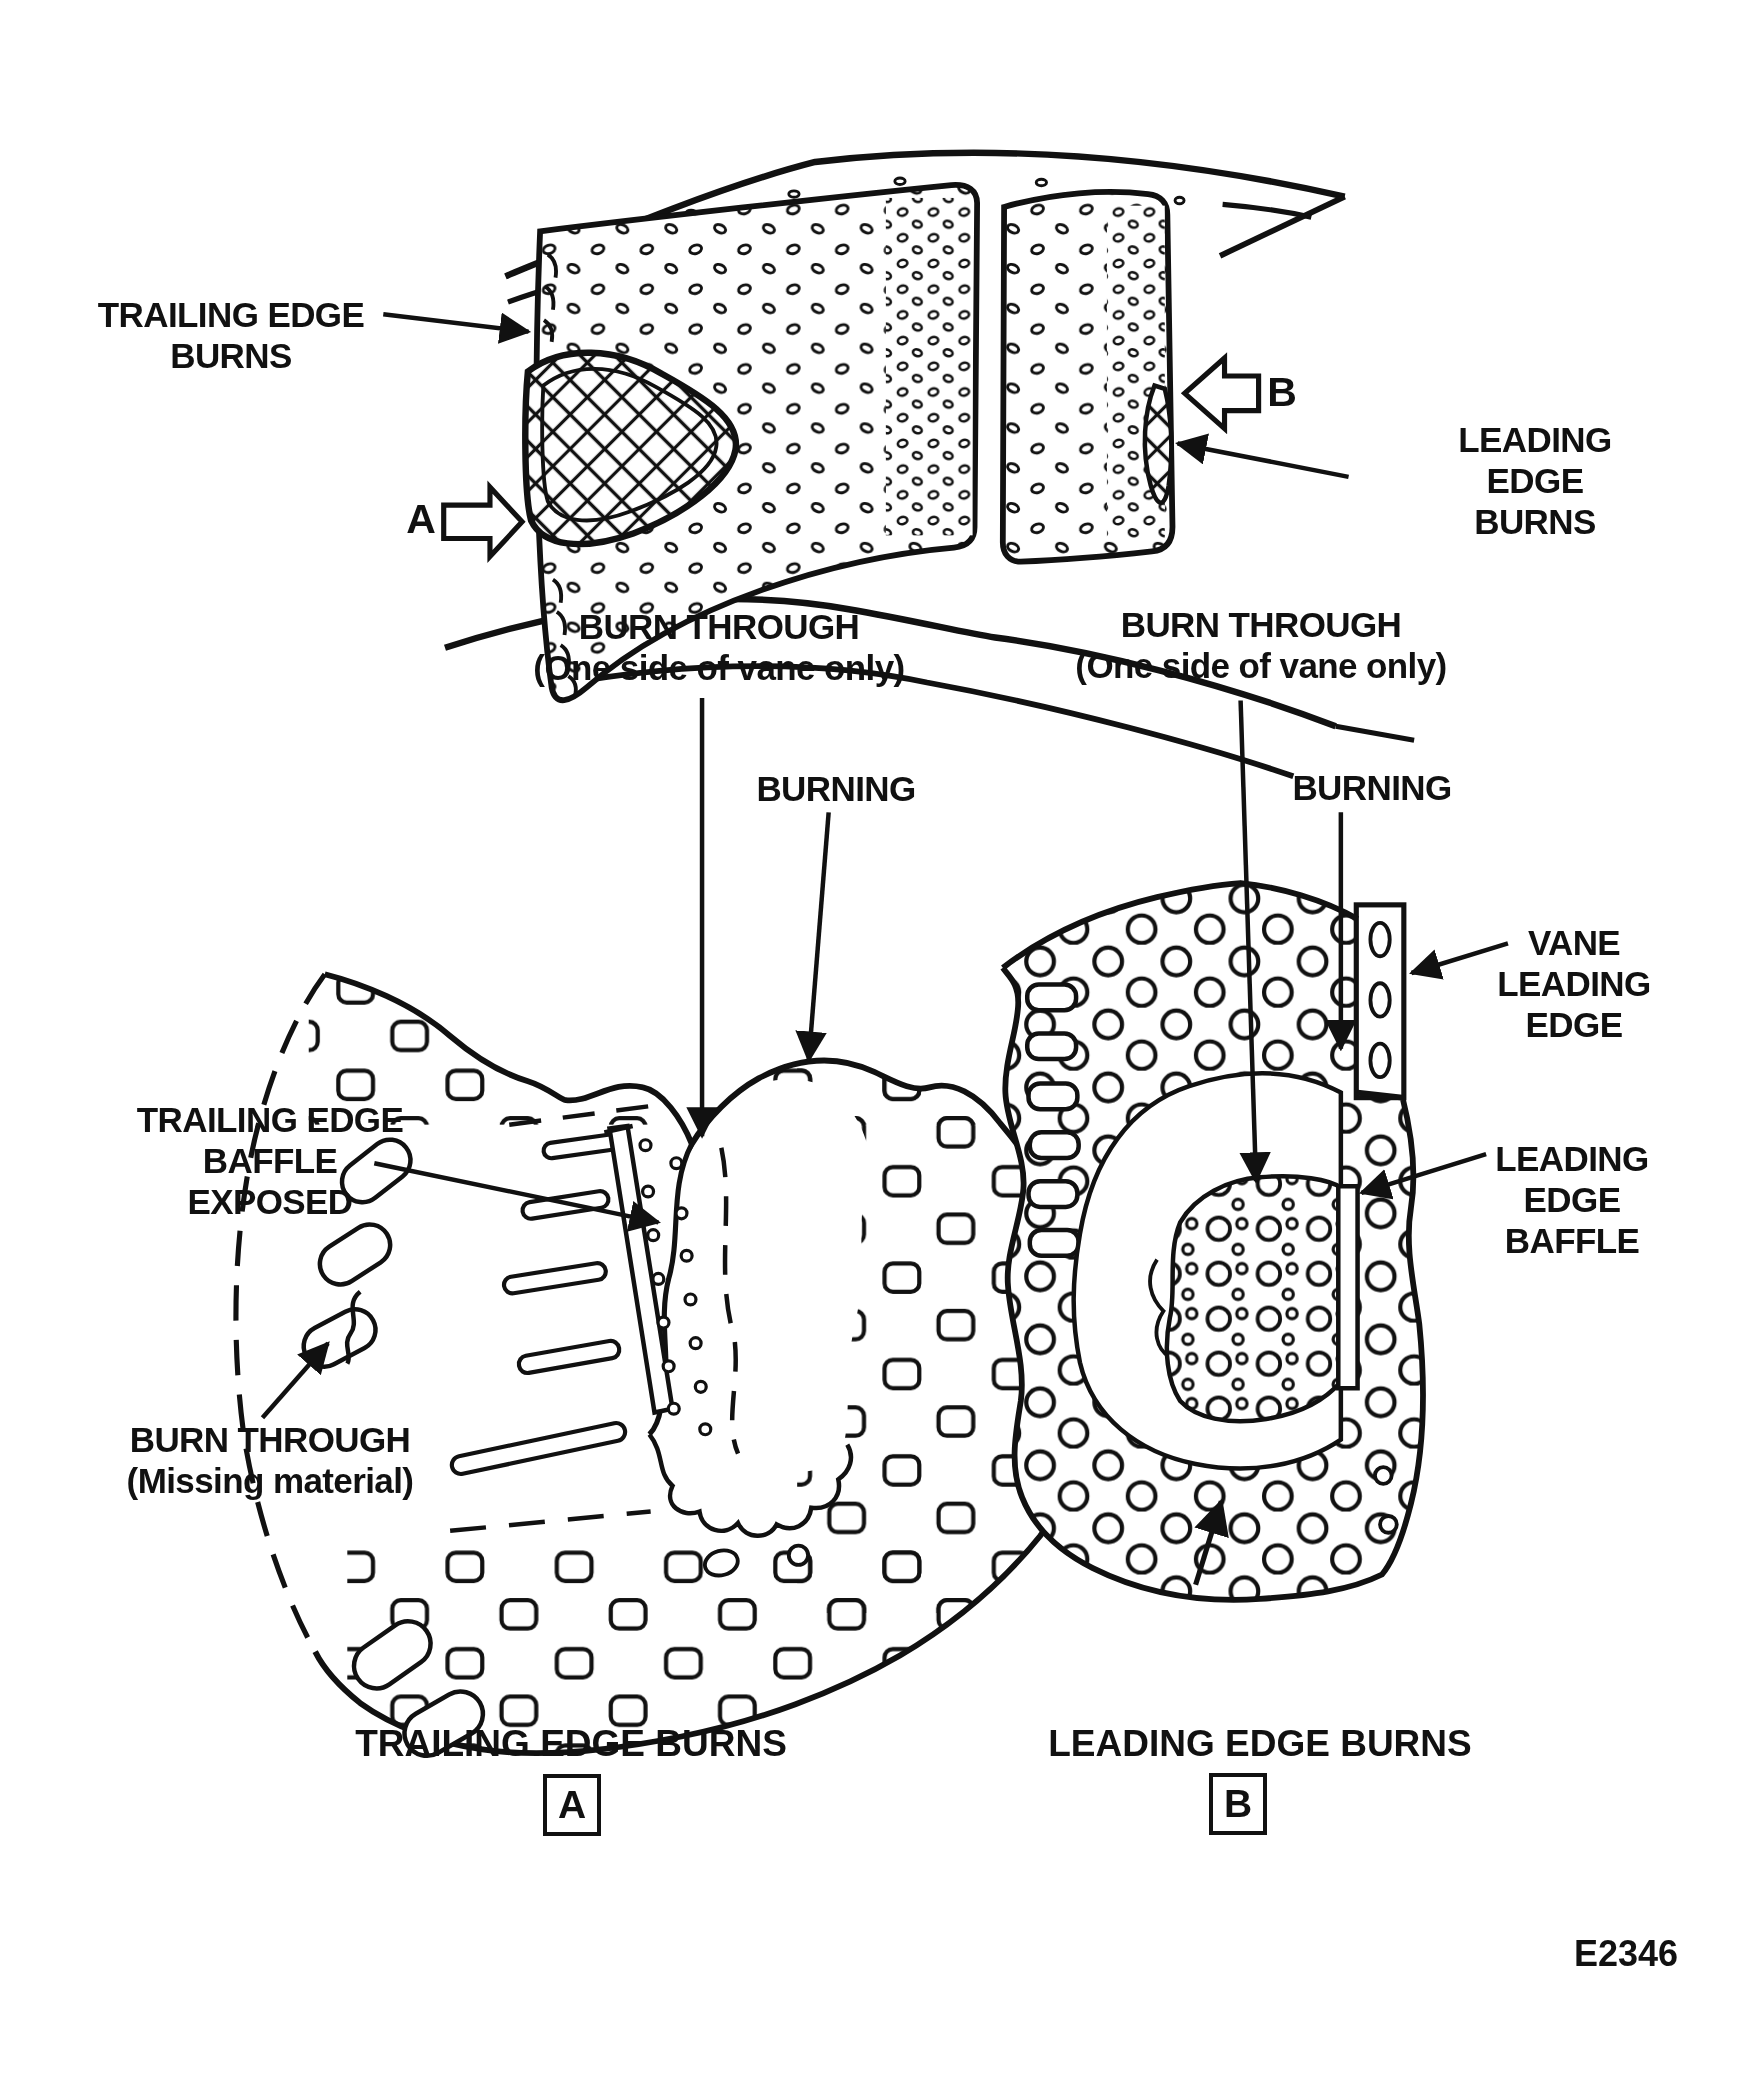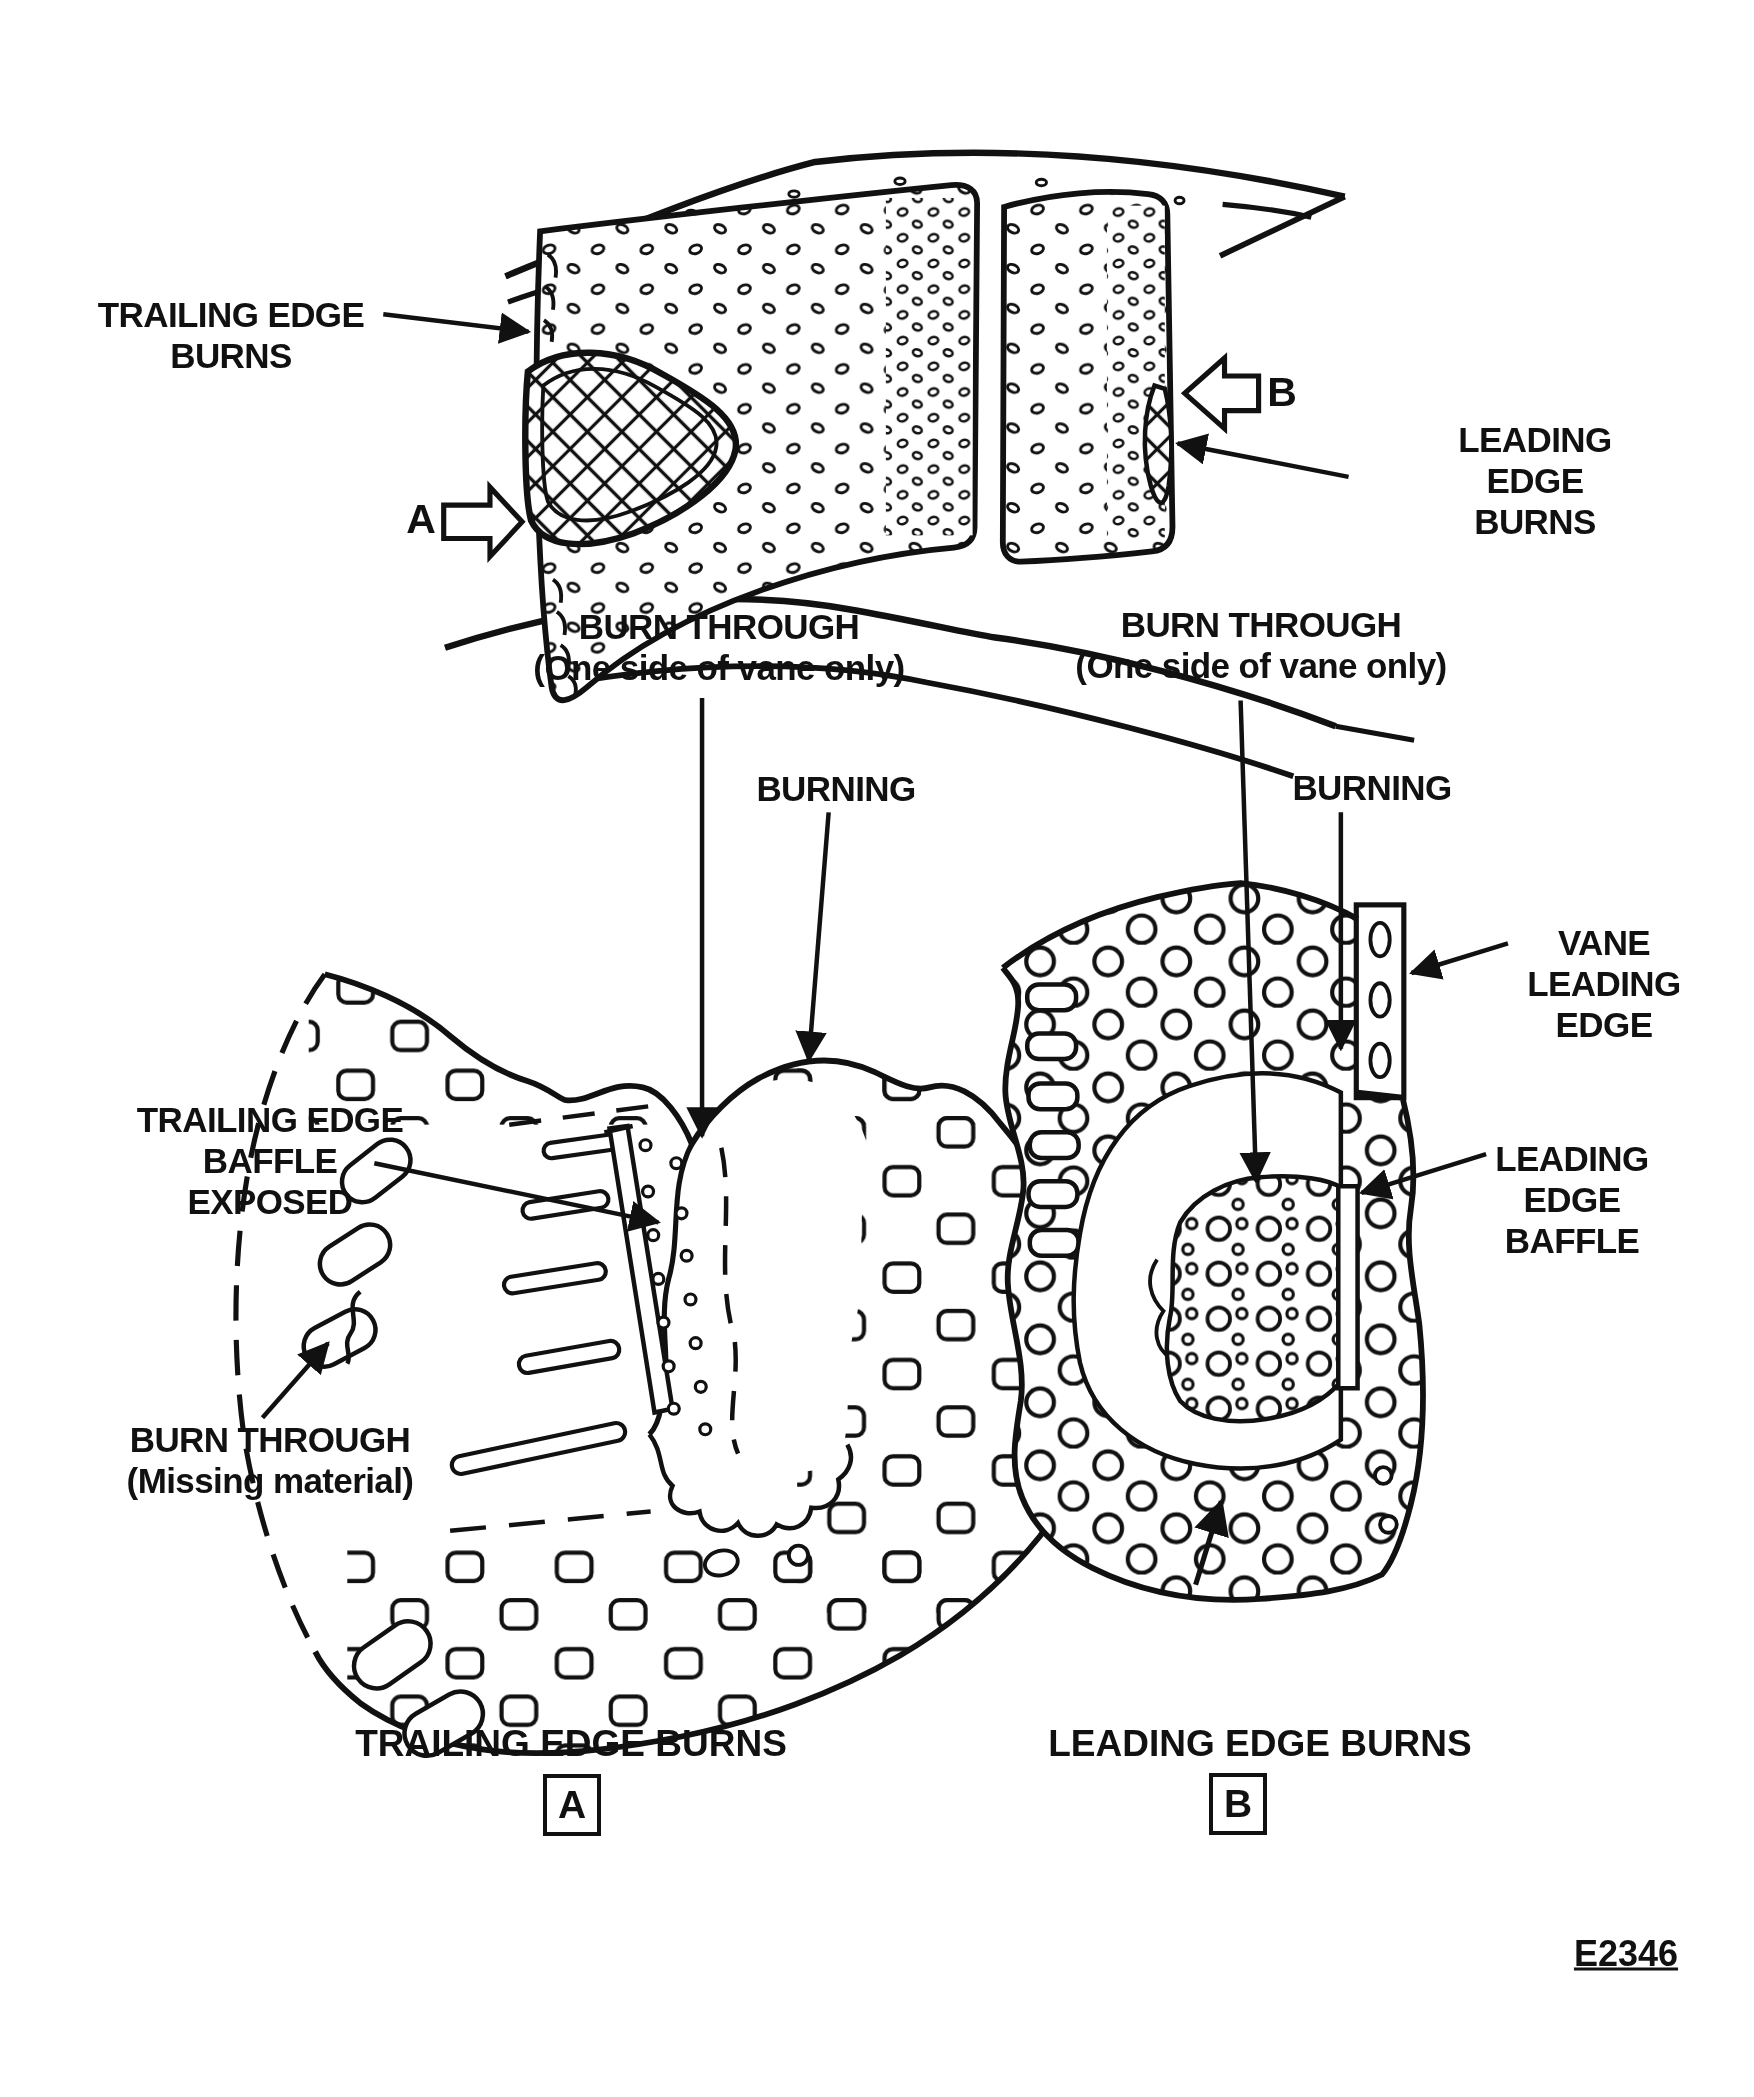--- a/index.html
+++ b/index.html
@@ -249,27 +249,27 @@
 <div class="lbl" style="left:270px;top:1460px;">BURN THROUGH
 (Missing material)</div>
 <div class="lbl cap" style="left:571px;top:1743px;">TRAILING EDGE BURNS</div>
 <div class="mbox" style="left:572px;top:1805px;">
       <span>A</span>
     </div>
 
 <div class="lbl" style="left:1261px;top:645px;">BURN THROUGH
 (One side of vane only)</div>
 <div class="lbl" style="left:1372px;top:787px;">BURNING</div>
-<div class="lbl" style="left:1574px;top:983px;margin-left:30px;">VANE
+<div class="lbl" style="left:1574px;top:983px;">VANE
 LEADING
 EDGE</div>
 <div class="lbl" style="left:1572px;top:1199px;">LEADING
 EDGE
 BAFFLE</div>
 <div class="lbl cap" style="left:1260px;top:1743px;">LEADING EDGE BURNS</div>
 <div class="mbox" style="left:1238px;top:1804px;">
       <span>B</span>
     </div>
 
-<div class="lbl fignum" style="left:1626px;top:1953px;text-decoration:underline;">E2346</div>
+<div class="lbl fignum" style="left:1626px;top:1953px;">E2346</div>
 
 </div>
 
 
 </body></html>

